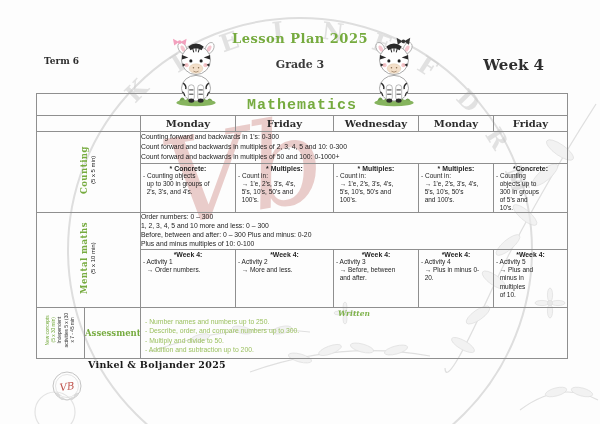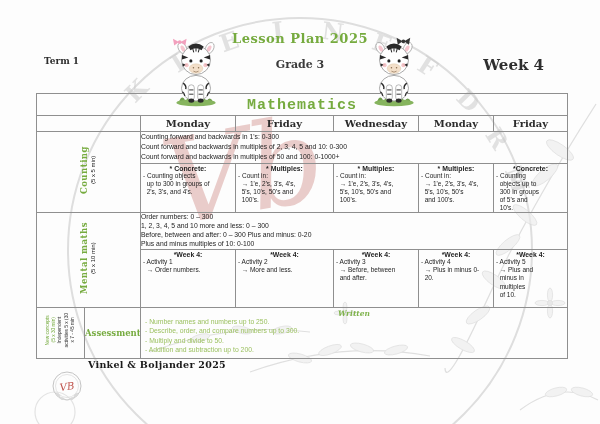--- a/index.html
+++ b/index.html
@@ -115,21 +115,21 @@
   <span class="wm-letter" style="left:272px;top:16px;transform:rotate(-6deg);">I</span>
   <span class="wm-letter" style="left:322px;top:17px;transform:rotate(7deg);">N</span>
   <span class="wm-letter" style="left:373px;top:29px;transform:rotate(20deg);">F</span>
   <span class="wm-letter" style="left:419px;top:52px;transform:rotate(33deg);">F</span>
   <span class="wm-letter" style="left:458px;top:86px;transform:rotate(46deg);">D</span>
   <span class="wm-letter" style="left:487px;top:124px;transform:rotate(58deg);">R</span>
   <span class="wm-letter" style="left:504px;top:165px;transform:rotate(69deg);">M</span>
 
   <div class="wm-script">Vb</div>
 
-  <div class="hdr-term deco">Term 1</div>
+  <div class="hdr-term deco">Term 6</div>
   <div class="hdr-week deco">Week 4</div>
   <div class="hdr-title deco">Lesson Plan 2025</div>
   <div class="hdr-grade deco">Grade 3</div>
 
   <svg class="zebra zl" viewBox="0 0 60 82">
     <path d="M10 76 Q14 66 18 76 Q22 64 26 76 Q30 66 34 76 Q38 64 42 76 Q46 68 50 76 Z" fill="#6f9e4c"></path>
     <ellipse cx="30" cy="77" rx="23" ry="4" fill="#86b45e"></ellipse>
     <ellipse cx="30" cy="60" rx="17" ry="15" fill="#ffffff" stroke="#9a9a9a" stroke-width="1"></ellipse>
     <path d="M15 54 q4 3 3 7" stroke="#2b2b2b" stroke-width="1.6" fill="none"></path>
     <path d="M45 54 q-4 3 -3 7" stroke="#2b2b2b" stroke-width="1.6" fill="none"></path>

